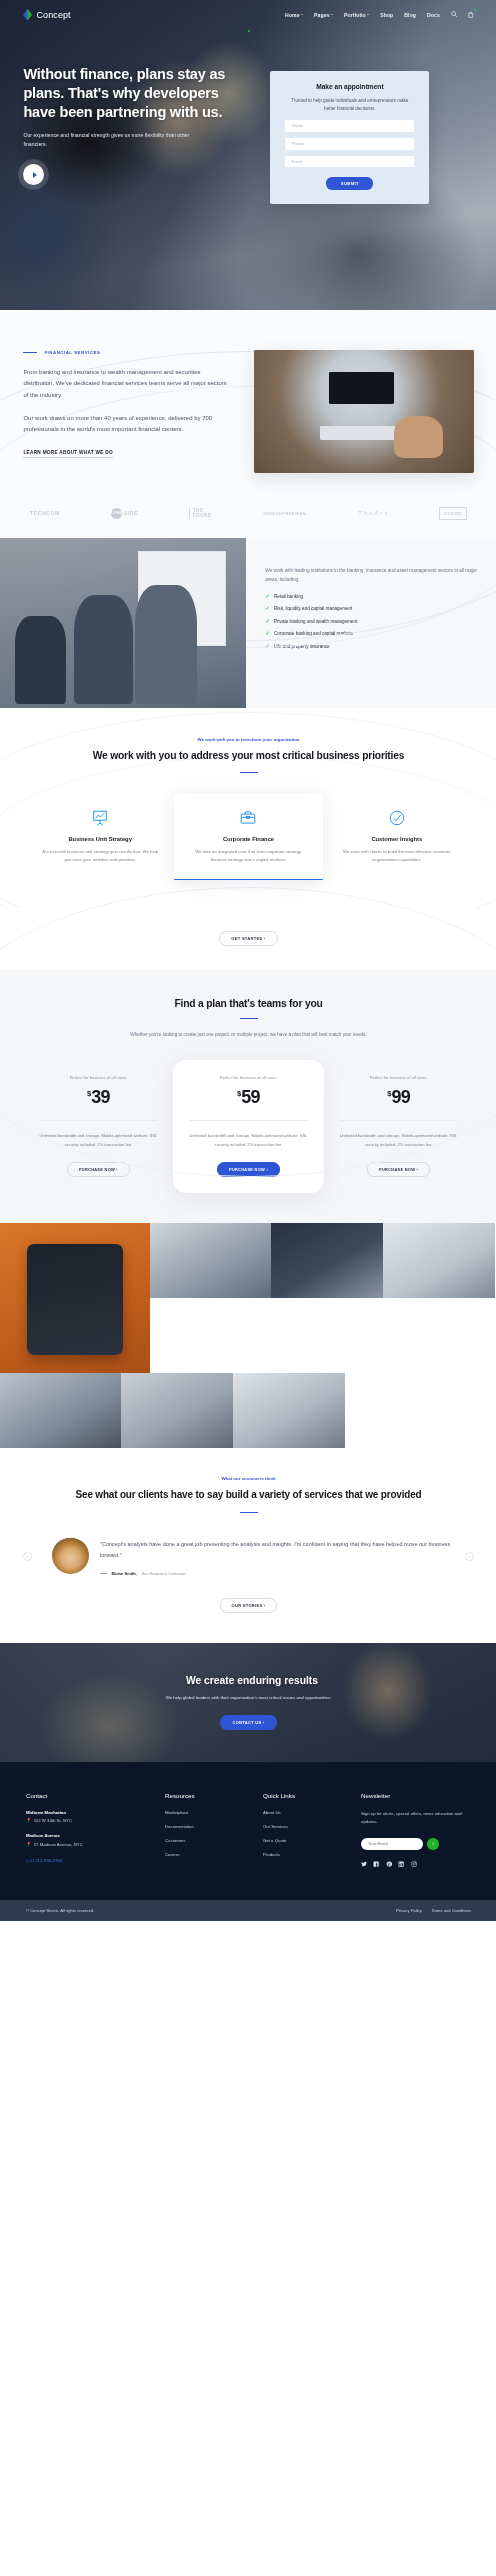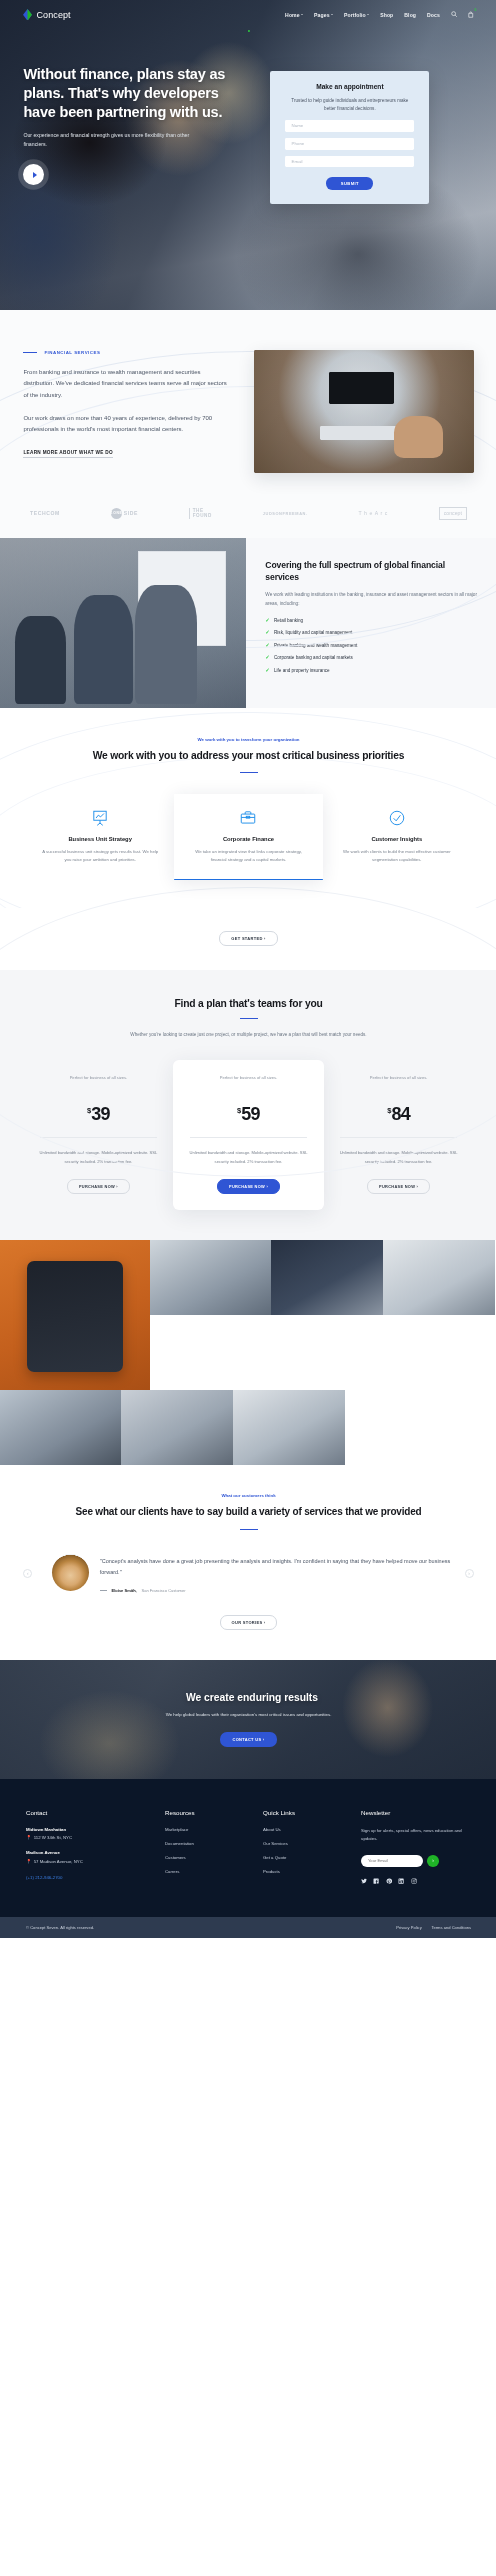--- a/index.html
+++ b/index.html
@@ -216,23 +216,23 @@
     padding: 4.1px 11px; font-size: 4px; font-weight: 700; letter-spacing: 0.3px; color: #2c3440;
     background: transparent; cursor: pointer; font-family: "Liberation Sans", sans-serif;
   }
 
   
   .pricing { background: #f5f6f8; padding: 28px 23.4px 30px; }
   .pricing-h { text-align: center; font-size: 10.3px; font-weight: 700; color: #16181d; letter-spacing: -0.2px; }
   .pricing-sub { margin-top: 11px; text-align: center; font-size: 4.6px; line-height: 2.0; color: #6b7583; }
   .plans { margin-top: 21px; display: flex; }
   .plan { flex: 1; text-align: center; padding: 15px 12.4px 16.6px; }
-  .plan.featured { background: #fff; box-shadow: 0 4.1px 21px rgba(28,40,70,.09); border-radius: 6px; }
+  .plan.featured { background: #fff; box-shadow: 0 4.1px 21px rgba(28,40,70,.09); border-radius: 13px; }
   .plan-label { font-size: 4.1px; color: #8b939e; }
-  .plan-price { margin-top: 24px; font-size: 18px; font-weight: 700; color: #16181d; letter-spacing: -0.7px; }
+  .plan-price { margin-top: 7px; font-size: 18px; font-weight: 700; color: #16181d; letter-spacing: -0.7px; }
   .plan-price sup { font-size: 7.6px; font-weight: 700; vertical-align: super; letter-spacing: 0; }
   .plan-div { height: 0.7px; background: #e6e9ed; margin: 12.4px 4.1px 11px; }
   .plan-feats { font-size: 4.1px; line-height: 2.1; color: #7b838f; }
   .plan-btn {
     margin-top: 12.4px; display: inline-block; border: 0.7px solid #d7dbe1; border-radius: 7px;
     padding: 4.1px 11px; font-size: 3.9px; font-weight: 700; letter-spacing: 0.3px; color: #2c3440;
     background: transparent; cursor: pointer; font-family: "Liberation Sans", sans-serif;
   }
   .plan-btn.primary { background: #2f55d4; border-color: #2f55d4; color: #fff; }
 
@@ -432,21 +432,20 @@
   </section>
 
   <section class="spectrum">
     <div class="spec-img">
       <div class="si-board"></div>
       <div class="si-p1"></div>
       <div class="si-p2"></div>
       <div class="si-p3"></div>
     </div>
     <div class="spec-txt">
-      <h2 class="spec-h">Covering the full spectrum of global financial services</h2>
       <p class="spec-p">We work with leading institutions in the banking, insurance and asset management sectors in all major areas, including:</p>
       <div class="spec-list">
         <div class="spec-li">
           <span class="tick">✓</span>
           <span class="lbl">Retail banking</span>
         </div>
         <div class="spec-li">
           <span class="tick">✓</span>
           <span class="lbl">Risk, liquidity and capital management</span>
         </div>
@@ -543,21 +542,21 @@
         </div>
         <div class="plan-div"></div>
         <div class="plan-feats">Unlimited bandwidth and storage. Mobile-optimized website. SSL security included. 2% transaction fee.</div>
         <button class="plan-btn primary">
           <span>PURCHASE NOW</span> ›
         </button>
       </div>
       <div class="plan">
         <div class="plan-label">Perfect for business of all sizes.</div>
         <div class="plan-price">
-          <sup>$</sup><span>84</span>
+          <sup>$</sup><span>99</span>
         </div>
         <div class="plan-div"></div>
         <div class="plan-feats">Unlimited bandwidth and storage. Mobile-optimized website. SSL security included. 2% transaction fee.</div>
         <button class="plan-btn">
           <span>PURCHASE NOW</span> ›
         </button>
       </div>
     </div>
   </section>
 

